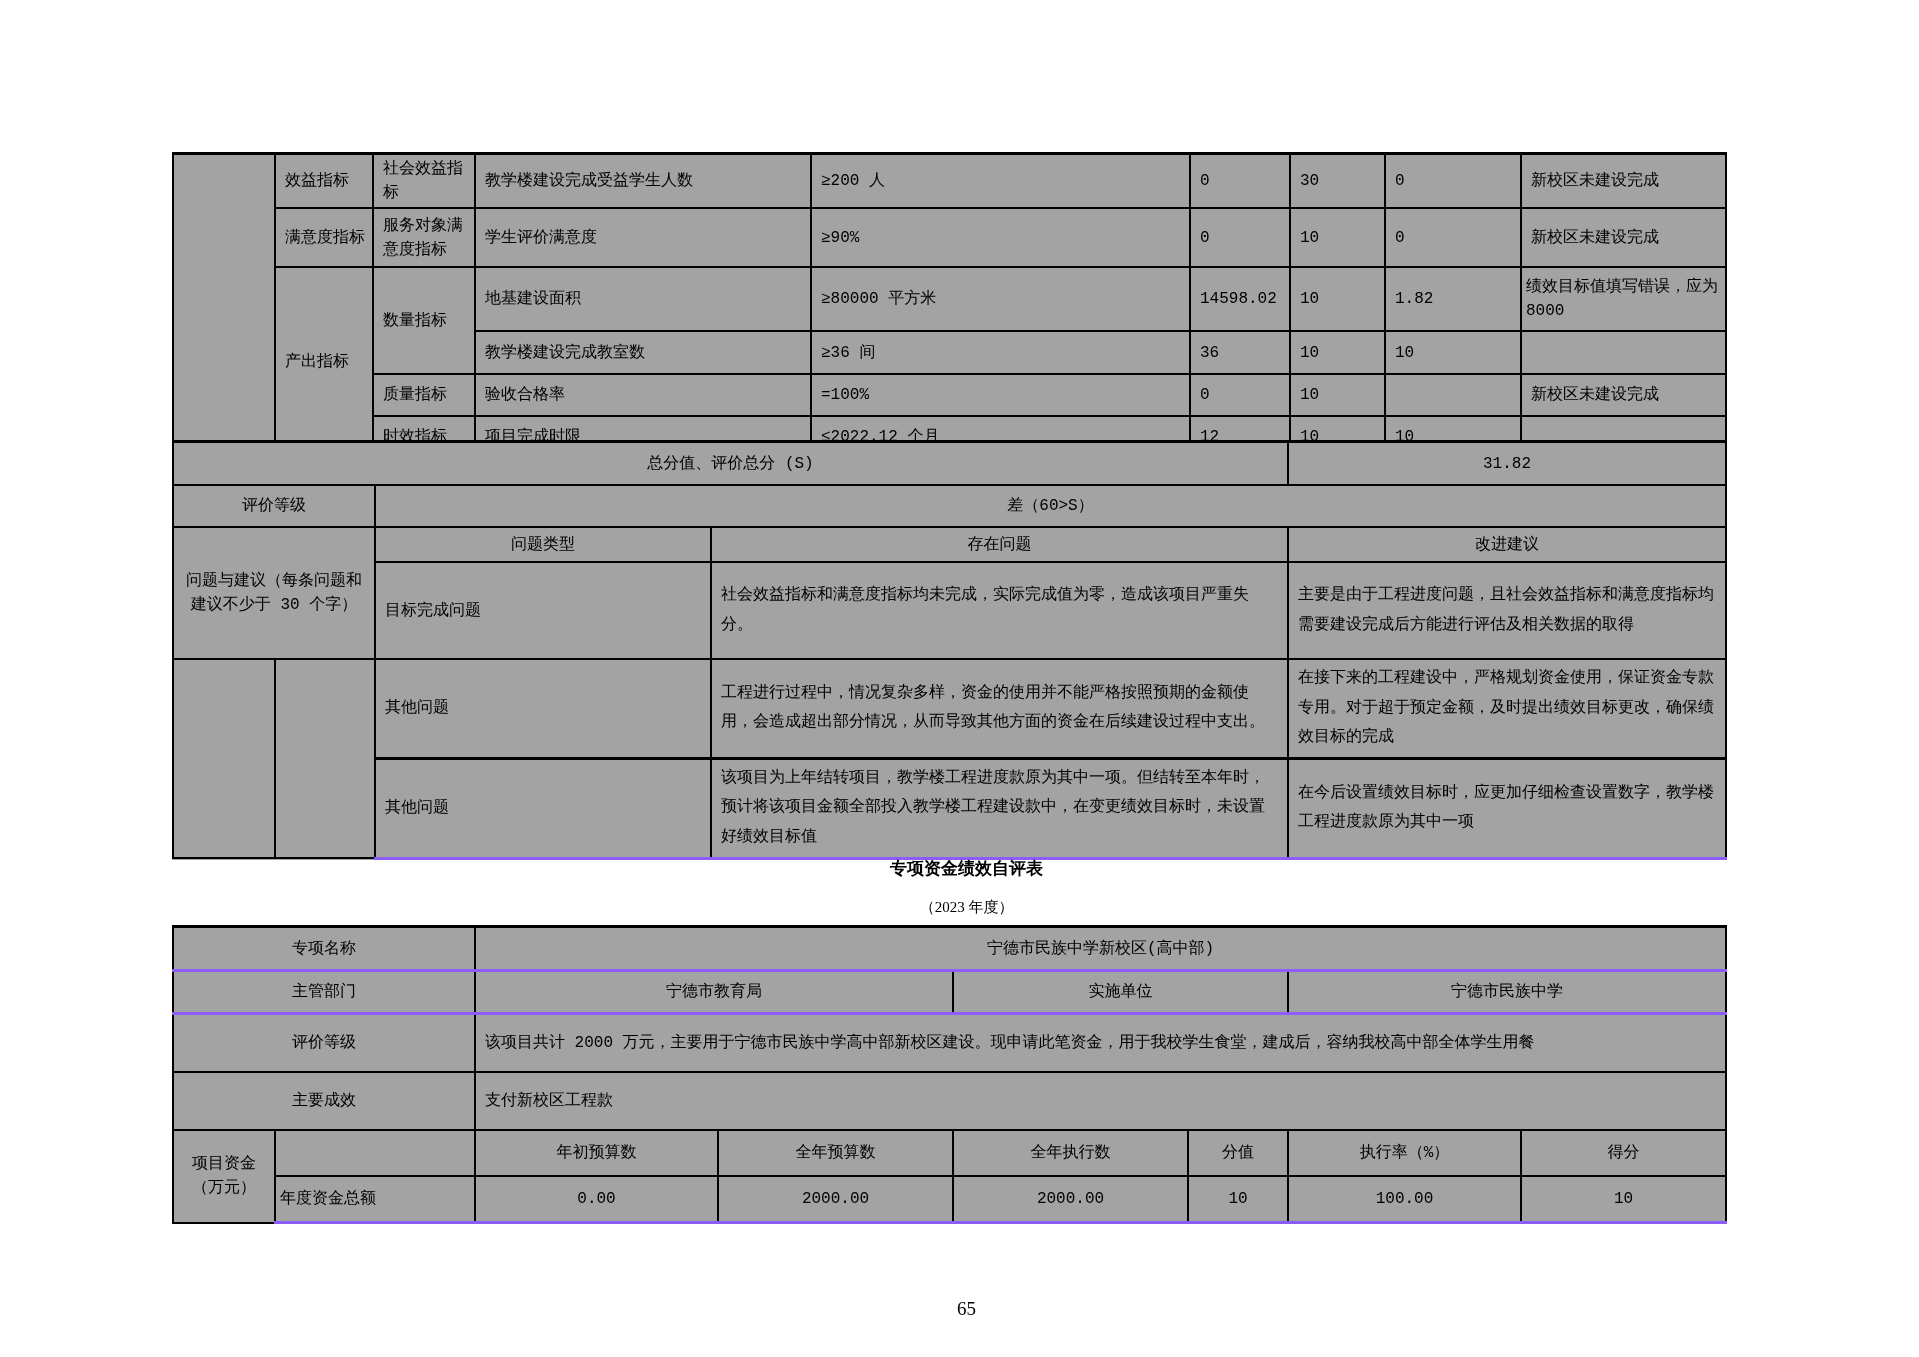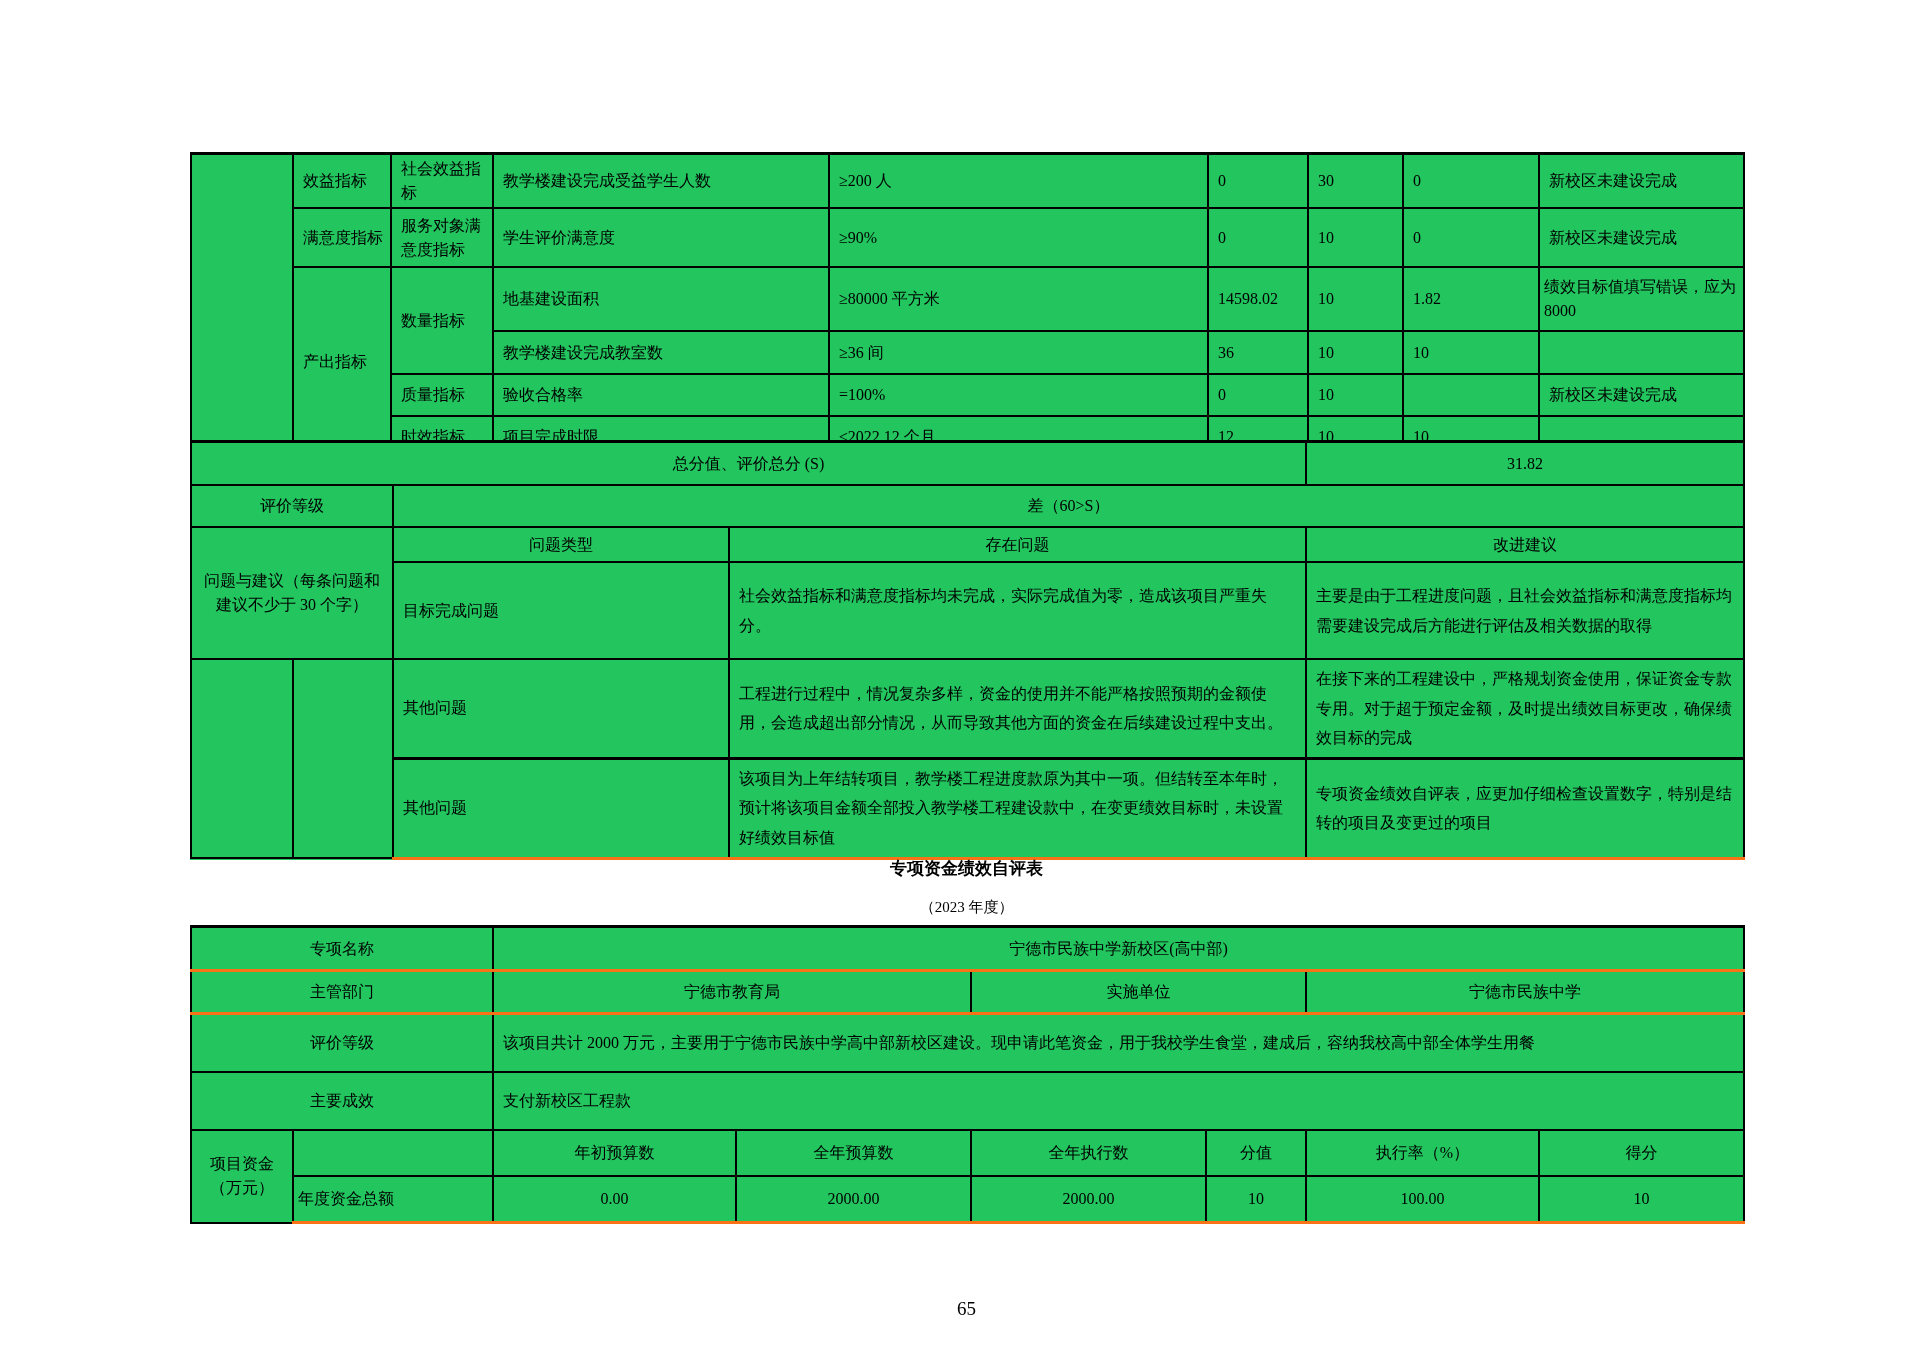--- a/index.html
+++ b/index.html
@@ -3,32 +3,32 @@
 <meta charset="utf-8">
 <style>
   html,body{margin:0;padding:0;}
   body{
     width:1919px;height:1357px;background:#ffffff;color:#000;
     font-family:"Liberation Serif","DejaVu Serif",serif;
     position:relative;overflow:hidden;
   }
   table{
     border-collapse:collapse;table-layout:fixed;
-    position:absolute;left:190px;width:1553px;background:#22c55e;
+    position:absolute;left:172px;width:1553px;background:#a3a3a3;font-family:Liberation Mono, monospace;
   }
   td{
     border:2px solid #000;
     font-size:16px;line-height:1.5;
     text-align:center;vertical-align:middle;
     padding:2px 6px;word-break:break-all;overflow:hidden;
   }
   td.lft{text-align:left;padding-left:9px;}
   td.par{text-align:left;padding:4px 9px;line-height:1.85;}
   tr.bt td{border-top:3px solid #000;}
-  tr.bb td{border-bottom:3px solid #f97316;}
+  tr.bb td{border-bottom:3px solid #8b5cf6;}
   #t1{top:152px;}
   #t2{top:440px;padding-left:12px;}
   #t3{top:925px;}
   #t1 tr.r1 td{height:47px;}
   #t1 tr.r2 td{height:53px;}
   #t1 tr.r3 td{height:58px;}
   #t1 tr.r4 td{height:37px;}
   #t1 tr.r5 td{height:36px;}
   #t1 tr.r6 td{height:35px;}
   #t2 tr.s0 td{height:37px;}
@@ -157,21 +157,21 @@
   <tr class="s4">
     <td rowspan="2"></td>
     <td rowspan="2"></td>
     <td class="lft">其他问题</td>
     <td class="par">工程进行过程中，情况复杂多样，资金的使用并不能严格按照预期的金额使用，会造成超出部分情况，从而导致其他方面的资金在后续建设过程中支出。</td>
     <td class="par">在接下来的工程建设中，严格规划资金使用，保证资金专款专用。对于超于预定金额，及时提出绩效目标更改，确保绩效目标的完成</td>
   </tr>
   <tr class="s5 bt bb">
     <td class="lft">其他问题</td>
     <td class="par">该项目为上年结转项目，教学楼工程进度款原为其中一项。但结转至本年时，预计将该项目金额全部投入教学楼工程建设款中，在变更绩效目标时，未设置好绩效目标值</td>
-    <td class="par">专项资金绩效自评表，应更加仔细检查设置数字，特别是结转的项目及变更过的项目</td>
+    <td class="par">在今后设置绩效目标时，应更加仔细检查设置数字，教学楼工程进度款原为其中一项</td>
   </tr>
 </tbody>
   </table>
 
 <div class="caption" id="doc-title">专项资金绩效自评表</div>
 <div class="caption" id="doc-year">（2023 年度）</div>
 
 <table id="t3">
   <colgroup>
     <col style="width:102px">

